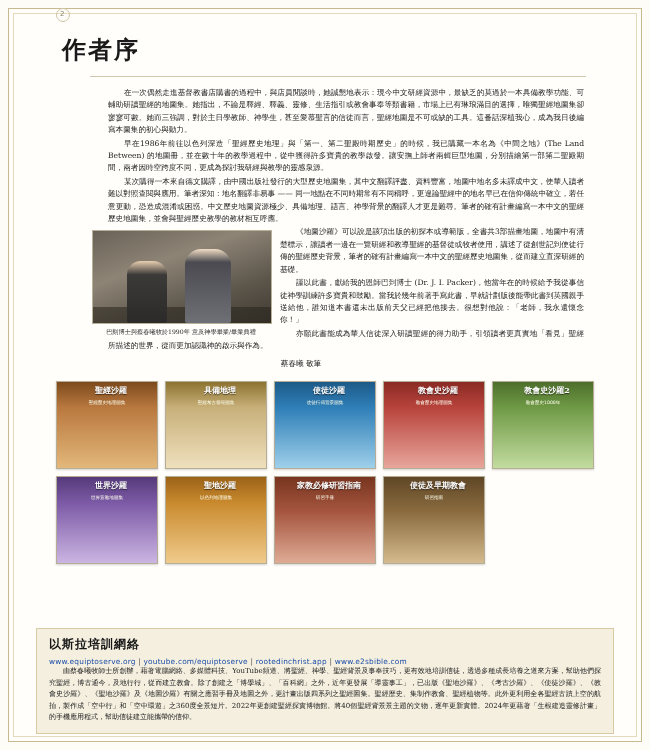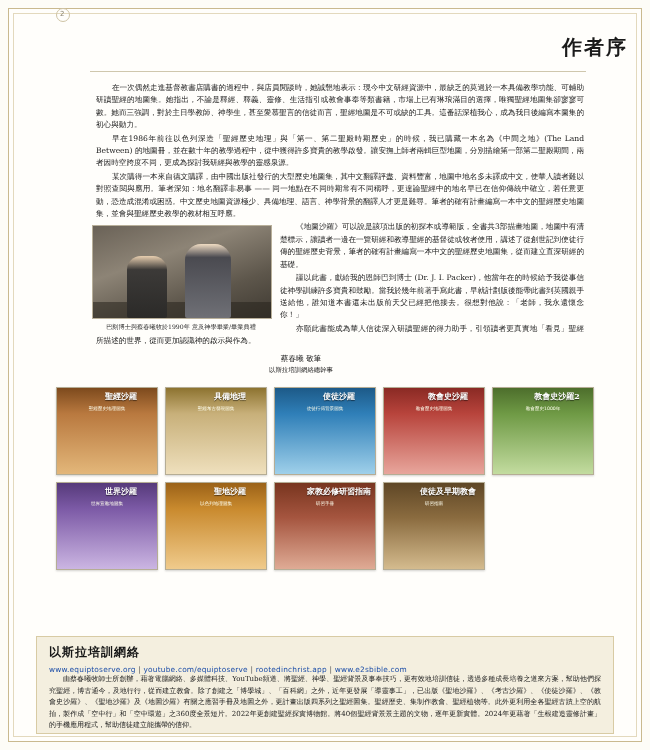--- a/index.html
+++ b/index.html
@@ -35,40 +35,39 @@
     left:60px;top:10px;
     font-size:7px;color:#8a8370;
   }
   .pagenum-circle{
     position:absolute;
     left:56px;top:8px;
     width:12px;height:12px;border:1px solid #cfc4a5;border-radius:50%;
   }
   .title{
     font-family:"DejaVu Serif","Liberation Serif",serif;
-    font-size:20px;
+    font-size:24px;
     font-weight:bold;
     color:#1a1a1a;
     letter-spacing:2px;
     margin:14px 0 10px 40px;
-    text-align:right;
   }
   .rule{
     height:1px;background:#cfc7ad;
     margin:0 42px 10px 68px;
   }
   .body-text{
     margin:0 44px 0 70px;
     font-family:"DejaVu Serif","Liberation Serif",serif;
     font-size:7.6px;
     line-height:12.4px;
     color:#1b1b1b;
     text-align:justify;
   }
-  .body-text p{margin:0 0 1px 4px;text-indent:16px;}
+  .body-text p{margin:0 0 1px 16px;text-indent:16px;}
   .photo-block{
     float:left;
     width:178px;
     margin:4px 10px 2px 0;
   }
   .photo{
     width:178px;height:92px;
     background:linear-gradient(160deg,#6a6257 0%,#8d8476 35%,#5d564b 70%,#3f3a32 100%);
     position:relative;
     overflow:hidden;
@@ -112,35 +111,35 @@
     position:relative;
     overflow:hidden;
     box-shadow:0 1px 2px rgba(0,0,0,.18);
   }
   .cover .cap{
     position:absolute;left:0;top:0;width:100%;
     text-align:center;
     font-family:"DejaVu Serif","Liberation Serif",serif;
     font-size:8px;font-weight:bold;
     color:#fff;
-    padding:4px 0 3px 14px;
+    padding:4px 0 3px 4px;
     text-shadow:0 1px 1px rgba(0,0,0,.6);
     line-height:9px;
   }
   .cover .sub{
     position:absolute;left:0;top:18px;width:100%;
     text-align:center;font-size:4.6px;color:#ffe;
     line-height:6px;
   }
   .footer-box{
     position:absolute;
     left:36px;right:36px;bottom:16px;
     background:#f4efdf;
     border:1px solid #d8cba4;
-    padding:7px 12px 1px 12px;
+    padding:7px 12px 9px 12px;
     box-sizing:border-box;
   }
   .footer-title{
     font-family:"DejaVu Serif","Liberation Serif",serif;
     font-size:12px;font-weight:bold;color:#161616;
     letter-spacing:1px;
     margin-bottom:4px;
   }
   .footer-links{
     font-size:7.4px;color:#1d4ea8;
@@ -184,21 +183,20 @@
 意及神學畢業/畢業典禮</div>
       </div>
 
       <p>《地圖沙羅》可以說是該項出版的初探本或導範版，全書共3部描畫地圖，地圖中有清楚標示，讓讀者一邊在一覽研經和教導聖經的基督徒或牧者使用，講述了從創世記到使徒行傳的聖經歷史背景，筆者的確有計畫編寫一本中文的聖經歷史地圖集，從而建立直深研經的基礎。</p>
       <p>謹以此書，獻給我的恩師巴到博士 (Dr. J. I. Packer)，他當年在的時候給予我從事信徒神學訓練許多寶貴和鼓勵。當我於幾年前著手寫此書，早就計劃版後能帶此書到英國親手送給他，誰知道本書還未出版前天父已經把他接去。很想對他說：「老師，我永遠懷念你！」</p>
       <p>亦願此書能成為華人信徒深入研讀聖經的得力助手，引領讀者更真實地「看見」聖經所描述的世界，從而更加認識神的啟示與作為。</p>
     </div>
 
     <div class="sign">
       <span>蔡春曦 敬筆</span>
-      <span class="small">以斯拉培訓網絡總幹事</span>
     </div>
 
     <div class="covers">
       <div class="cover" style="background:linear-gradient(180deg,#7d4a1d 0%,#b9793f 30%,#e3b77a 100%)">
         <div class="cap">聖經沙羅</div>
         <div class="sub">聖經歷史地理圖集</div>
       </div>
       <div class="cover" style="background:linear-gradient(180deg,#8d7330 0%,#c8b07a 30%,#efe0bd 100%)">
         <div class="cap">具備地理</div>
         <div class="sub">聖經考古發現圖集</div>

